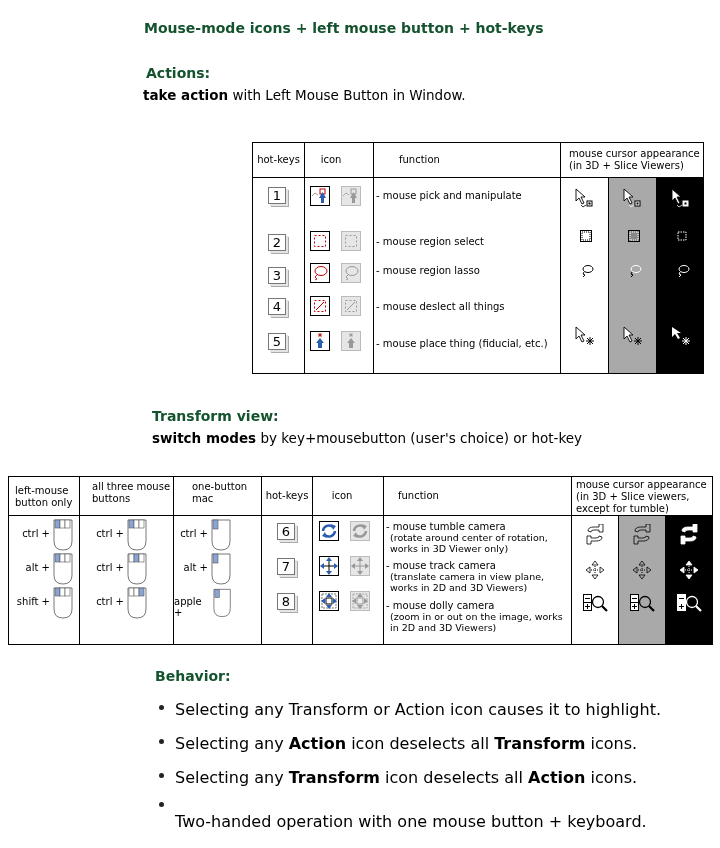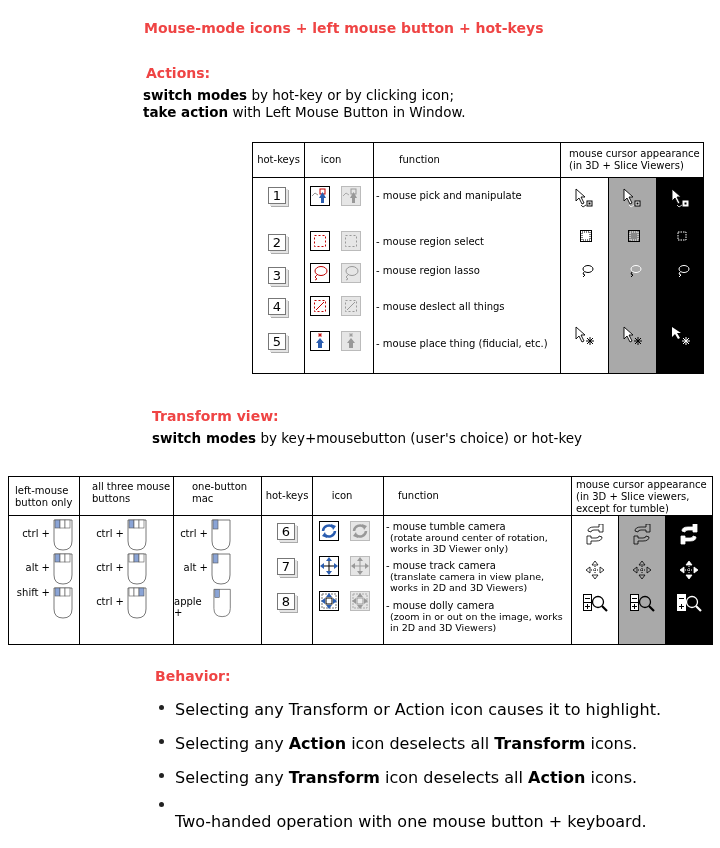--- a/index.html
+++ b/index.html
@@ -1,18 +1,18 @@
 <!DOCTYPE html>
 <html><head>
 <meta charset="utf-8">
 <style>
   html,body{margin:0;padding:0;background:#fff;}
   body{width:720px;height:848px;position:relative;overflow:hidden;font-family:"DejaVu Sans","Liberation Sans",sans-serif;color:#000;}
   .abs{position:absolute;}
-  .red{color:#ef4444;font-weight:bold;}
+  .red{color:#14532d;font-weight:bold;}
   .h1{left:144px;top:20px;font-size:14px;}
   .h2{font-size:14px;}
   .para{font-size:13.5px;line-height:17px;}
   .para b{font-weight:bold;}
   table.grid{position:absolute;border-collapse:collapse;font-size:10px;}
   table.grid td{border:1px solid #000;padding:0;vertical-align:top;}
   .hdr{font-size:10px;line-height:12px;}
   .key{width:16px;height:15px;border:1px solid #777;background:#fff;font-size:13px;line-height:15px;text-align:center;box-shadow:2px 2px 0 #e4e4e4, 3px 3px 0 #aaa;}
   .ico{width:20px;height:20px;border:1px solid #000;box-sizing:border-box;background:#fff;display:flex;align-items:center;justify-content:center;}
   .ico.dis{border:1px solid #bbb;background:#e6e6e6;}
@@ -21,21 +21,20 @@
   .bullet{width:5px;height:5px;border-radius:50%;background:#222;}
   .bl{font-size:16px;}
 </style>
 </head>
 <body>
 
 <div class="abs red h1">Mouse-mode icons + left mouse button + hot-keys</div>
 
 <div class="abs red h2" style="left:146px;top:65px;">Actions:</div>
 <div class="abs para" style="left:143px;top:87px;">
-  <div><b>switch modes</b><span> by hot-key or by clicking icon;</span></div>
   <div><b>take action</b><span> with Left Mouse Button in Window.</span></div>
 </div>
 
 <table class="grid" style="left:252px;top:142px;">
   <tbody>
       <tr style="height:35px;">
     <td style="width:51px;vertical-align:middle;text-align:center;" class="hdr">hot-keys</td>
     <td style="width:69px;vertical-align:middle;text-align:center;padding-right:16px;box-sizing:border-box;" class="hdr">icon</td>
     <td style="width:187px;vertical-align:middle;padding-left:25px;box-sizing:border-box;" class="hdr">function</td>
     <td colspan="3" style="width:140px;vertical-align:middle;padding-left:8px;box-sizing:border-box;" class="hdr">mouse cursor appearance (in 3D + Slice Viewers)</td>
@@ -240,21 +239,21 @@
           <div class="abs" style="top: 37px; right: 6px; display: flex; align-items: flex-start; gap: 3px;">
             <span style="font-size: 10px; margin-top: 9px;">alt +</span>
             <svg width="20" height="32" viewBox="0 0 20 32">
               <path d="M1 1 L19 1 L19 22 Q19 31 10 31 Q1 31 1 22 Z" fill="#fff" stroke="#555" stroke-width="0.8"></path>
               <rect x="2" y="1" width="5" height="8" fill="#8aa4d6" stroke="#555" stroke-width="0.6"></rect>
               <rect x="7" y="1" width="5" height="8" fill="#fff" stroke="#555" stroke-width="0.6"></rect>
               <rect x="12" y="1" width="5" height="8" fill="#fff" stroke="#555" stroke-width="0.6"></rect>
             </svg>
           </div>
           <div class="abs" style="top: 71px; right: 6px; display: flex; align-items: flex-start; gap: 3px;">
-            <span style="font-size: 10px; ">shift +</span>
+            <span style="font-size: 10px; margin-top: 9px;">shift +</span>
             <svg width="20" height="32" viewBox="0 0 20 32">
               <path d="M1 1 L19 1 L19 22 Q19 31 10 31 Q1 31 1 22 Z" fill="#fff" stroke="#555" stroke-width="0.8"></path>
               <rect x="2" y="1" width="5" height="8" fill="#8aa4d6" stroke="#555" stroke-width="0.6"></rect>
               <rect x="7" y="1" width="5" height="8" fill="#fff" stroke="#555" stroke-width="0.6"></rect>
               <rect x="12" y="1" width="5" height="8" fill="#fff" stroke="#555" stroke-width="0.6"></rect>
             </svg>
           </div>
         </td>
     <td style="position:relative;" class="mcell">
           <div class="abs" style="top: 3px; right: 26px; display: flex; align-items: flex-start; gap: 3px;">

